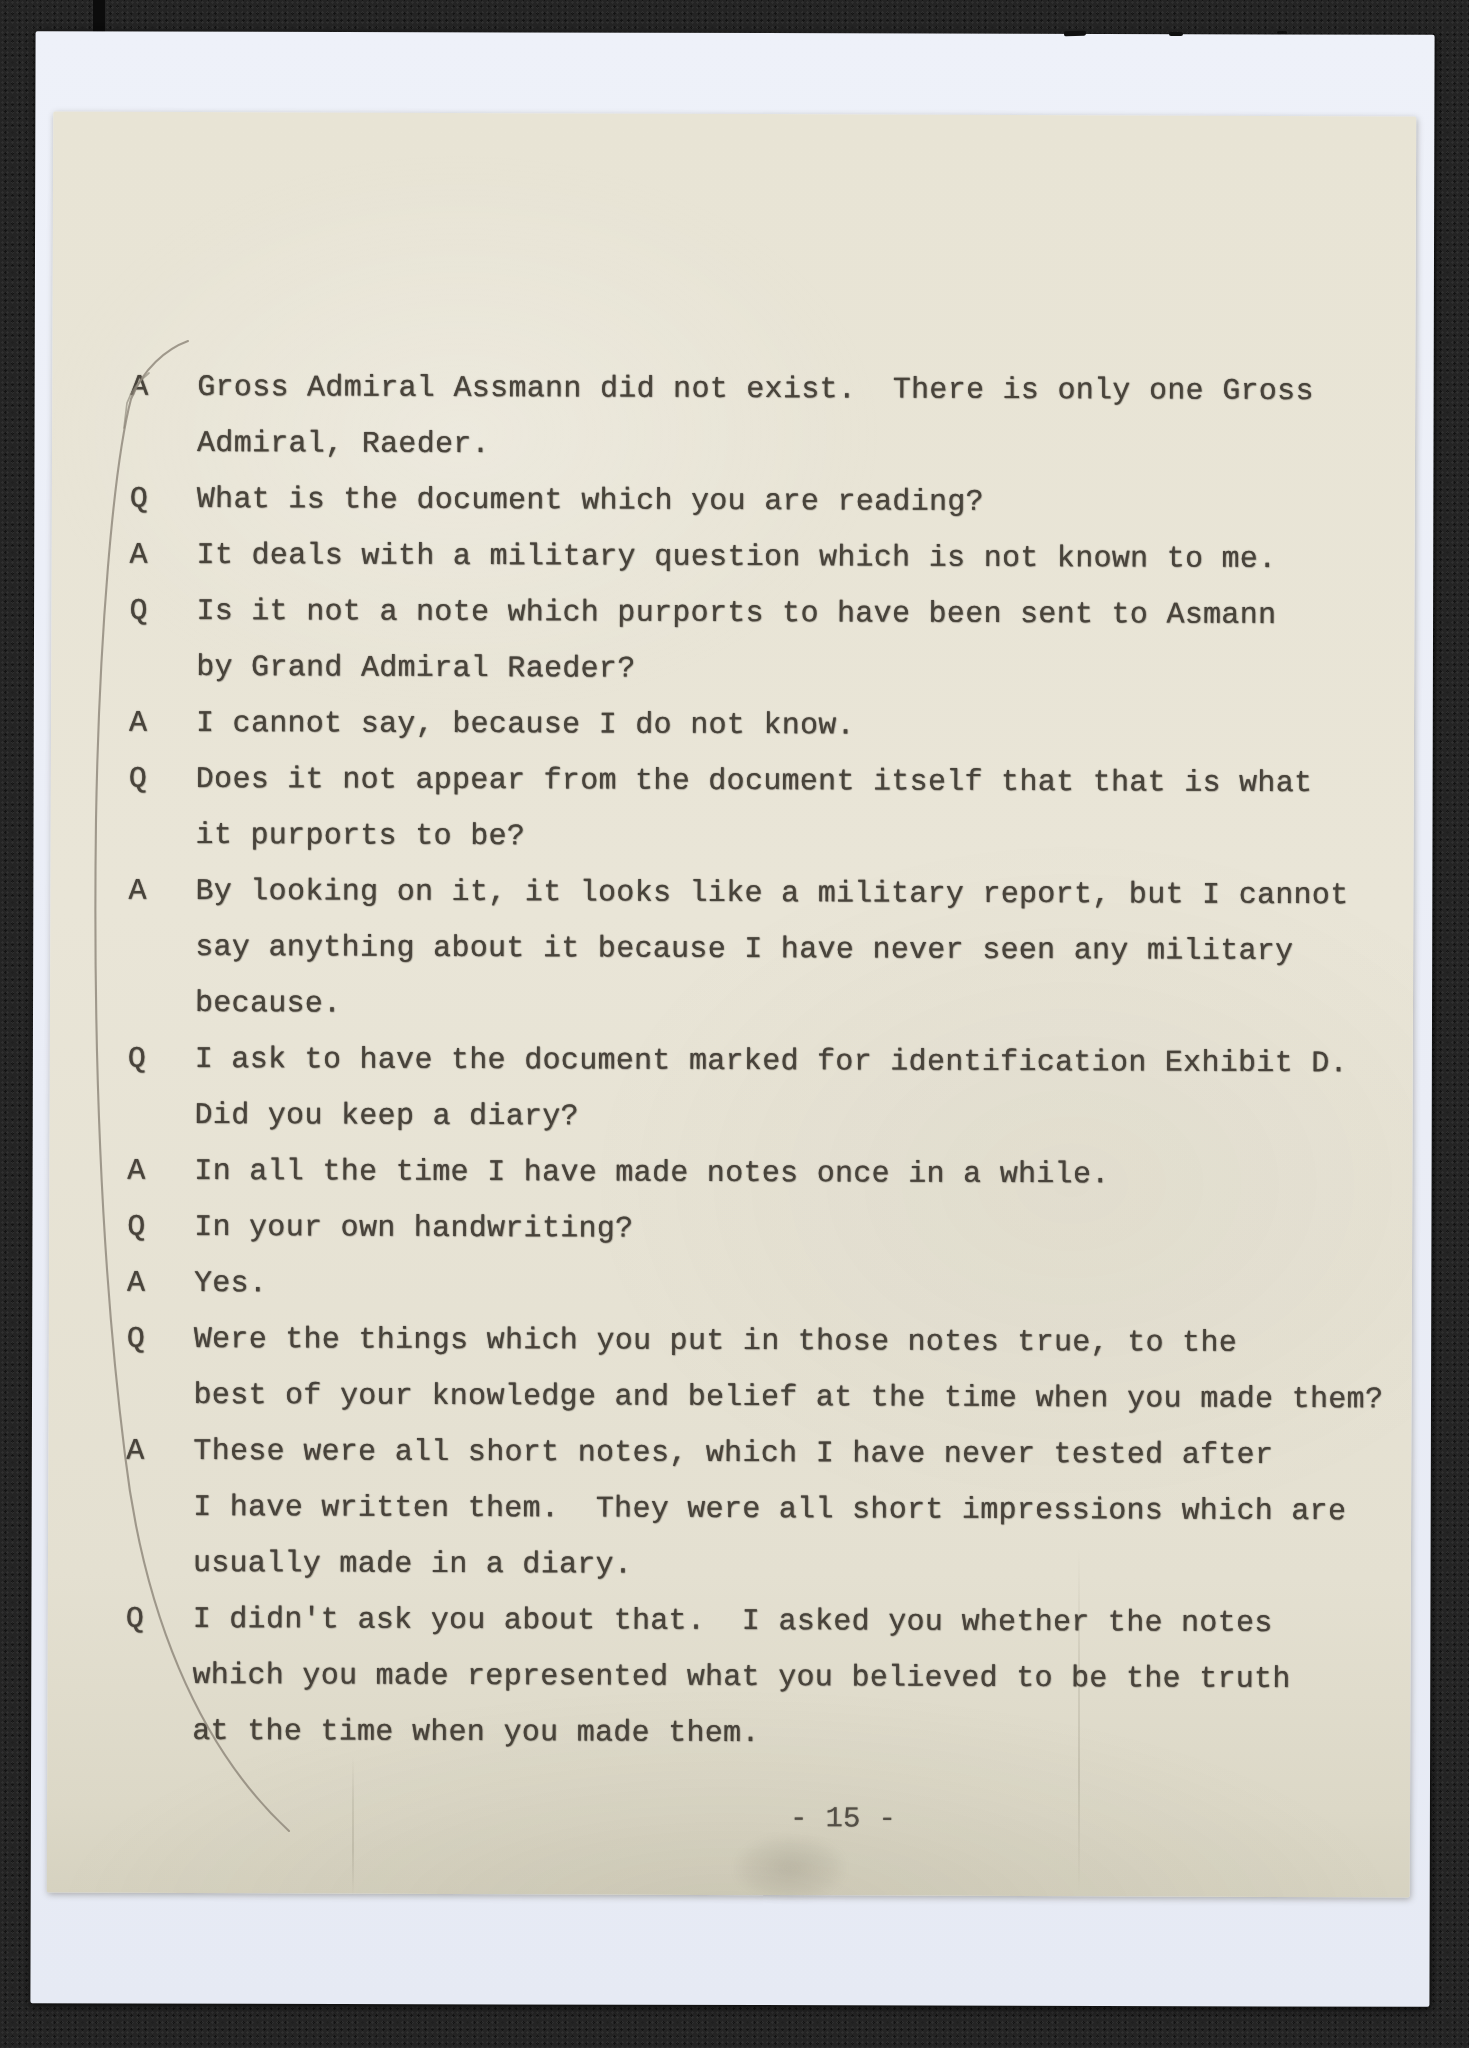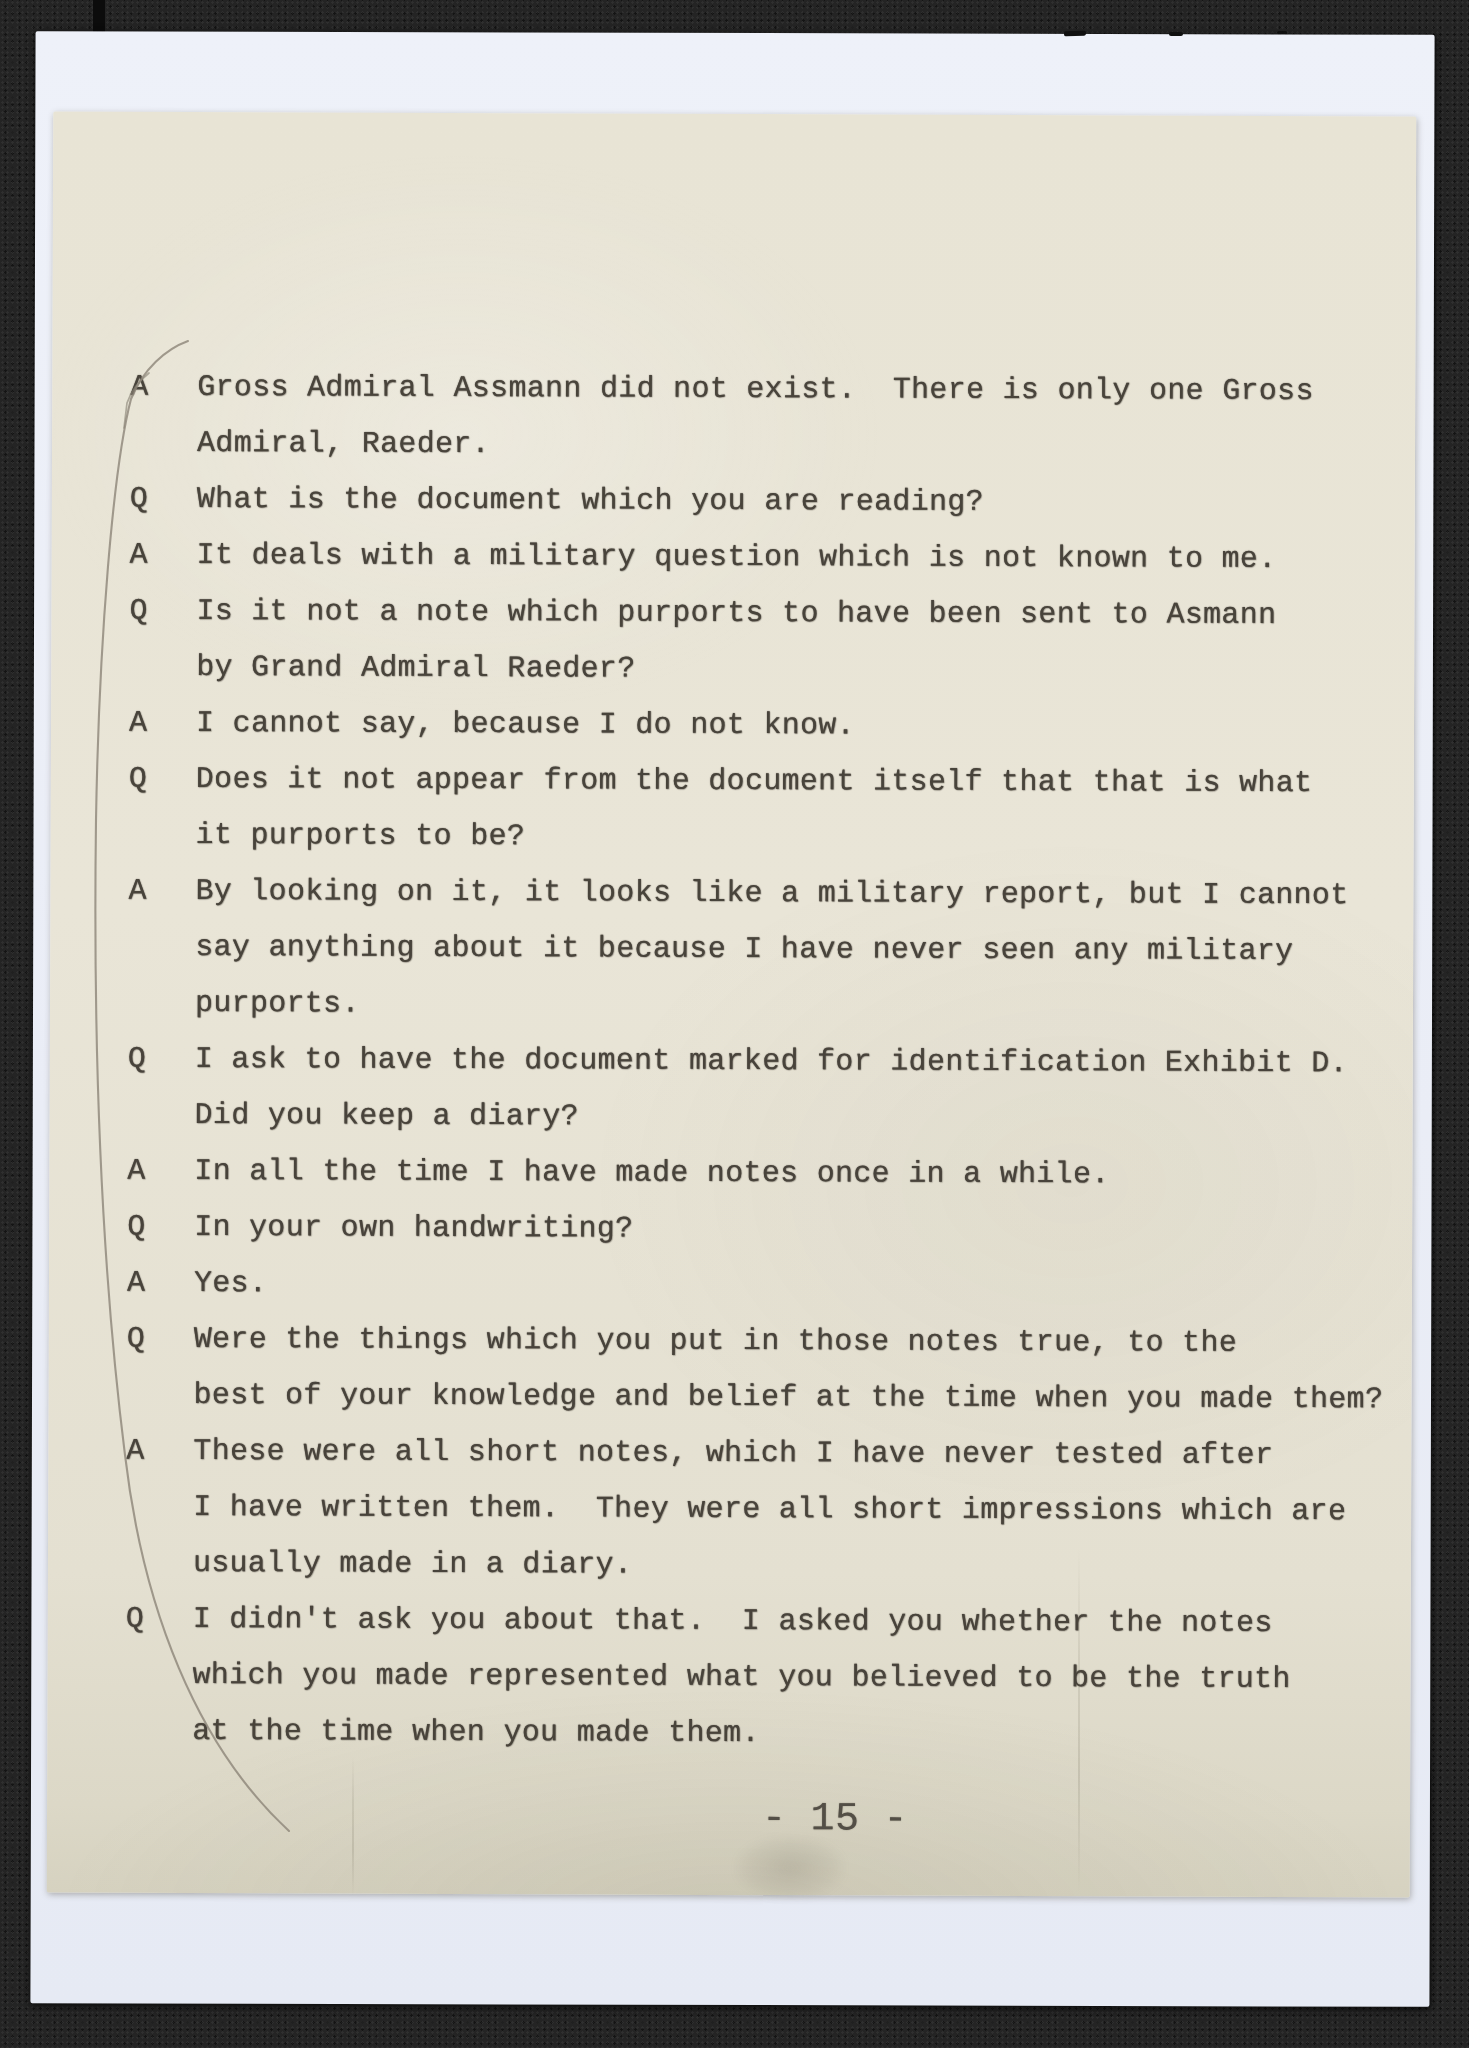--- a/index.html
+++ b/index.html
@@ -44,22 +44,22 @@
   .typed{
     position:absolute;left:145px;top:247px;width:1200px;
     font-size:30px;line-height:56px;letter-spacing:0.3px;
     color:#3f3a32;
   }
   .t-line{position:relative;height:56px;white-space:pre;
     text-shadow:0 0 1.2px rgba(63,58,50,0.85), 0.7px 0.7px 1px rgba(63,58,50,0.35);
     opacity:0.94;}
   .t-speaker{position:absolute;left:-67px;top:0;}
   .page-number{
-    position:absolute;left:715px;top:1677px;
-    font-size:40px;line-height:56px;letter-spacing:0.3px;color:#49443c;
+    position:absolute;left:743px;top:1677px;
+    font-size:29px;line-height:56px;letter-spacing:0.3px;color:#49443c;
     text-shadow:0 0 1.2px rgba(70,64,55,0.8);white-space:pre;opacity:0.92;
   }
   
   .pencil-svg{position:absolute;inset:0;width:1469px;height:2048px;pointer-events:none;}
   
   .smudge{
     position:absolute;left:735px;top:1836px;width:110px;height:64px;
     background:radial-gradient(ellipse at center, rgba(115,110,95,0.22), rgba(115,110,95,0.08) 55%, transparent 75%);
     filter:blur(3px);
   }
@@ -91,21 +91,21 @@
       <div class="t-line"><span>Admiral, Raeder.</span></div>
       <div class="t-line"><span class="t-speaker">Q</span><span>What is the document which you are reading?</span></div>
       <div class="t-line"><span class="t-speaker">A</span><span>It deals with a military question which is not known to me.</span></div>
       <div class="t-line"><span class="t-speaker">Q</span><span>Is it not a note which purports to have been sent to Asmann</span></div>
       <div class="t-line"><span>by Grand Admiral Raeder?</span></div>
       <div class="t-line"><span class="t-speaker">A</span><span>I cannot say, because I do not know.</span></div>
       <div class="t-line"><span class="t-speaker">Q</span><span>Does it not appear from the document itself that that is what</span></div>
       <div class="t-line"><span>it purports to be?</span></div>
       <div class="t-line"><span class="t-speaker">A</span><span>By looking on it, it looks like a military report, but I cannot</span></div>
       <div class="t-line"><span>say anything about it because I have never seen any military</span></div>
-      <div class="t-line"><span>purports.</span></div>
+      <div class="t-line"><span>because.</span></div>
       <div class="t-line"><span class="t-speaker">Q</span><span>I ask to have the document marked for identification Exhibit D.</span></div>
       <div class="t-line"><span>Did you keep a diary?</span></div>
       <div class="t-line"><span class="t-speaker">A</span><span>In all the time I have made notes once in a while.</span></div>
       <div class="t-line"><span class="t-speaker">Q</span><span>In your own handwriting?</span></div>
       <div class="t-line"><span class="t-speaker">A</span><span>Yes.</span></div>
       <div class="t-line"><span class="t-speaker">Q</span><span>Were the things which you put in those notes true, to the</span></div>
       <div class="t-line"><span>best of your knowledge and belief at the time when you made them?</span></div>
       <div class="t-line"><span class="t-speaker">A</span><span>These were all short notes, which I have never tested after</span></div>
       <div class="t-line"><span>I have written them.  They were all short impressions which are</span></div>
       <div class="t-line"><span>usually made in a diary.</span></div>

